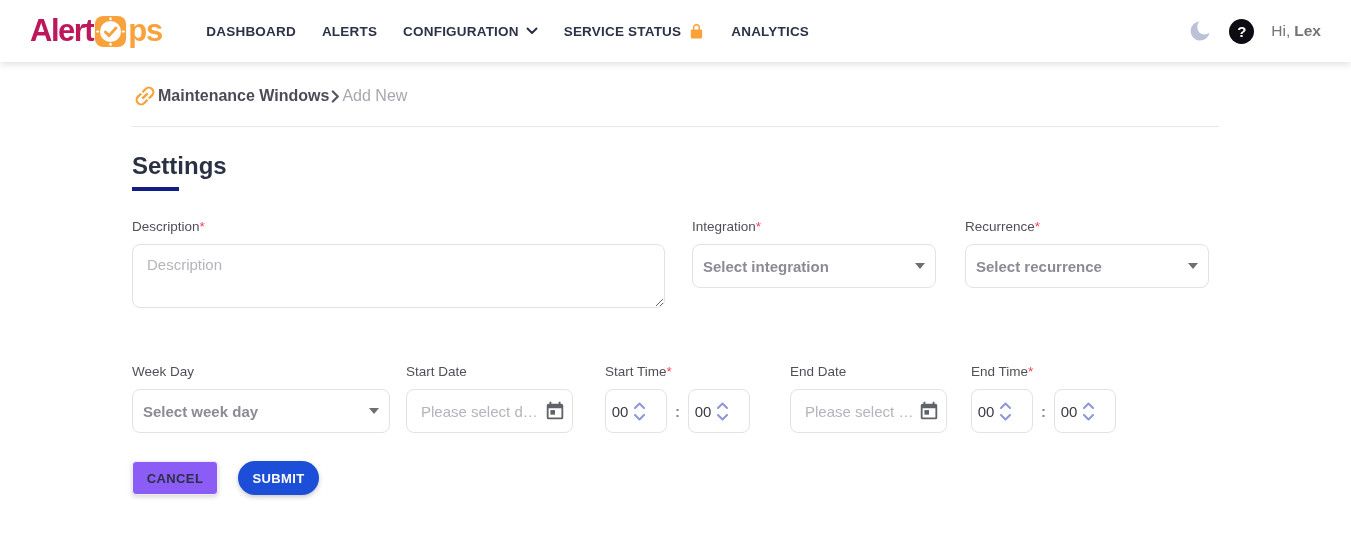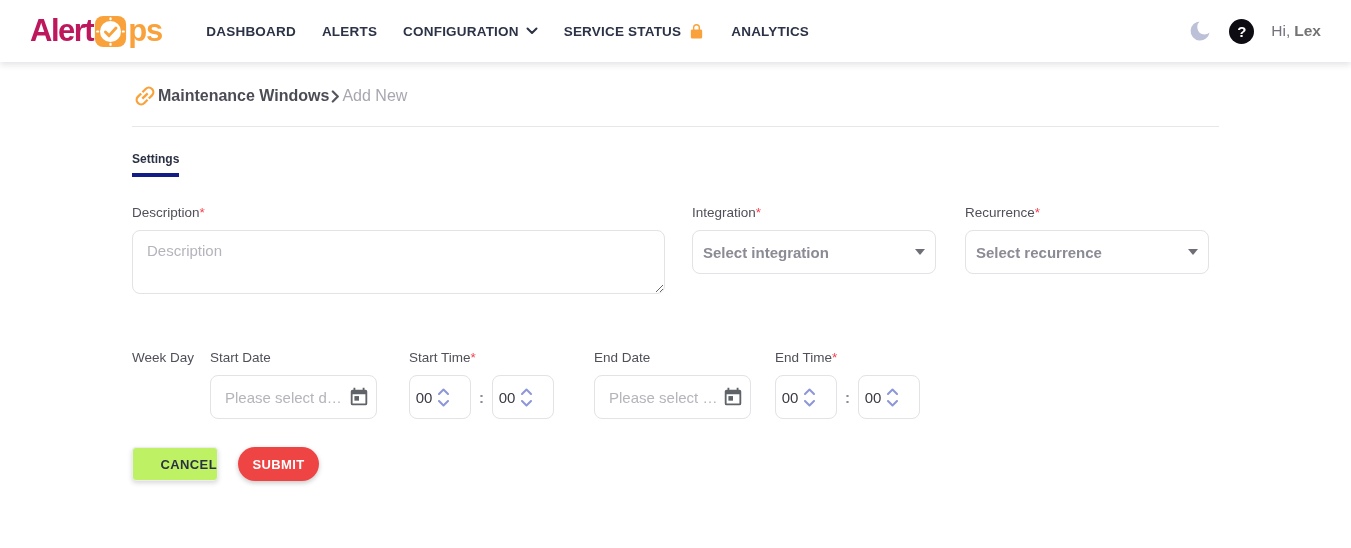--- a/index.html
+++ b/index.html
@@ -26,21 +26,21 @@
 
   
   .main { margin-left: 132px; width: 1087px; }
   .breadcrumb { margin-top: 21px; display: flex; align-items: center; }
   .crumb-link-icon { width: 26px; height: 26px; transform: rotate(-45deg); flex: 0 0 auto; }
   .crumb-parent { font-size: 16px; font-weight: 700; color: #4b4c55; cursor: pointer; }
   .crumb-sep { display: flex; align-items: center; margin: 0 2px; }
   .crumb-current { font-size: 16px; font-weight: 500; color: #a7a7b0; }
   .divider { margin-top: 17px; border-top: 1px solid #e7e7ea; width: 100%; }
 
-  .page-title { margin-top: 25px; font-size: 12px; font-weight: 700; color: #2b3144; }
+  .page-title { margin-top: 25px; font-size: 24px; font-weight: 700; color: #2b3144; }
   .title-underline { width: 47px; height: 4px; background: #121d87; margin-top: 7px; }
 
   .form-row { display: flex; align-items: flex-start; }
   .row-1 { margin-top: 28px; }
   .row-2 { margin-top: 52px; }
   .field-label { font-size: 13.5px; color: #4f5058; margin-bottom: 10px; }
   .req { color: #f5414f; }
 
   textarea.description { width: 533px; height: 64px; border: 1px solid #e2e2e7; border-radius: 8px;
     padding: 11px 14px; font-family: "Liberation Sans", sans-serif; font-size: 15px; color: #3a3a44;
@@ -74,23 +74,23 @@
   .time-box { width: 62px; height: 44px; border: 1px solid #e2e2e7; border-radius: 8px;
     display: flex; align-items: center; padding: 0 21px 0 0; background: #fff; cursor: text; }
   .time-value { flex: 1; text-align: center; font-size: 15px; color: #3a3a44; }
   .spin-col { display: flex; flex-direction: column; gap: 5px; align-items: center; }
   .spin-btn { display: flex; cursor: pointer; line-height: 0; }
   .time-colon { margin: 0 8px; font-size: 15px; font-weight: 700; color: #8b8b95; }
 
   .actions { margin-top: 28px; display: flex; align-items: center; gap: 20px; }
   .btn { height: 34px; border-radius: 4px; font-family: "Liberation Sans", sans-serif;
     font-size: 13px; font-weight: 700; letter-spacing: 0.4px; cursor: pointer; border: none; }
-  .btn-cancel { width: 86px; background: #bef264; color: #2b3144; border: 1px solid #ededf1;
-    box-shadow: 0 2px 5px rgba(0,0,0,0.16); text-align: right; }
-  .btn-submit { width: 81px; background: #ef4444; color: #ffffff; box-shadow: 0 2px 5px rgba(0,0,0,0.22); border-radius: 17px; }
+  .btn-cancel { width: 86px; background: #8b5cf6; color: #2b3144; border: 1px solid #ededf1;
+    box-shadow: 0 2px 5px rgba(0,0,0,0.16); }
+  .btn-submit { width: 81px; background: #1d4ed8; color: #ffffff; box-shadow: 0 2px 5px rgba(0,0,0,0.22); border-radius: 17px; }
 </style>
 </head>
 <body>
 
 <header class="navbar">
   <div class="logo">
     <span class="logo-alert">Alert</span>
     <svg class="logo-clock" viewBox="0 0 36 36">
       <rect x="1" y="1" width="34" height="34" rx="9" fill="#f9a23c"></rect>
       <circle cx="18" cy="18" r="11.5" fill="#ffffff"></circle>
@@ -189,20 +189,24 @@
         <span class="select-caret"></span>
       </div>
     </div>
   </div>
 
   <div class="form-row row-2">
     <div class="g-weekday">
       <div class="field-label">
         <span>Week Day</span>
       </div>
+      <div class="select-box">
+        <span class="select-value">Select week day</span>
+        <span class="select-caret"></span>
+      </div>
     </div>
 
     <div class="g-startdate">
       <div class="field-label">
         <span>Start Date</span>
       </div>
       <div class="date-wrap">
         <input class="date-input" placeholder="Please select date..." style="">
         <svg class="cal-icon" viewBox="0 0 24 24" fill="#5f6368">
           <path d="M19 4h-1V2h-2v2H8V2H6v2H5a2 2 0 0 0-2 2v13a2 2 0 0 0 2 2h14a2 2 0 0 0 2-2V6a2 2 0 0 0-2-2zm0 15H5V9h14v10z"></path>

